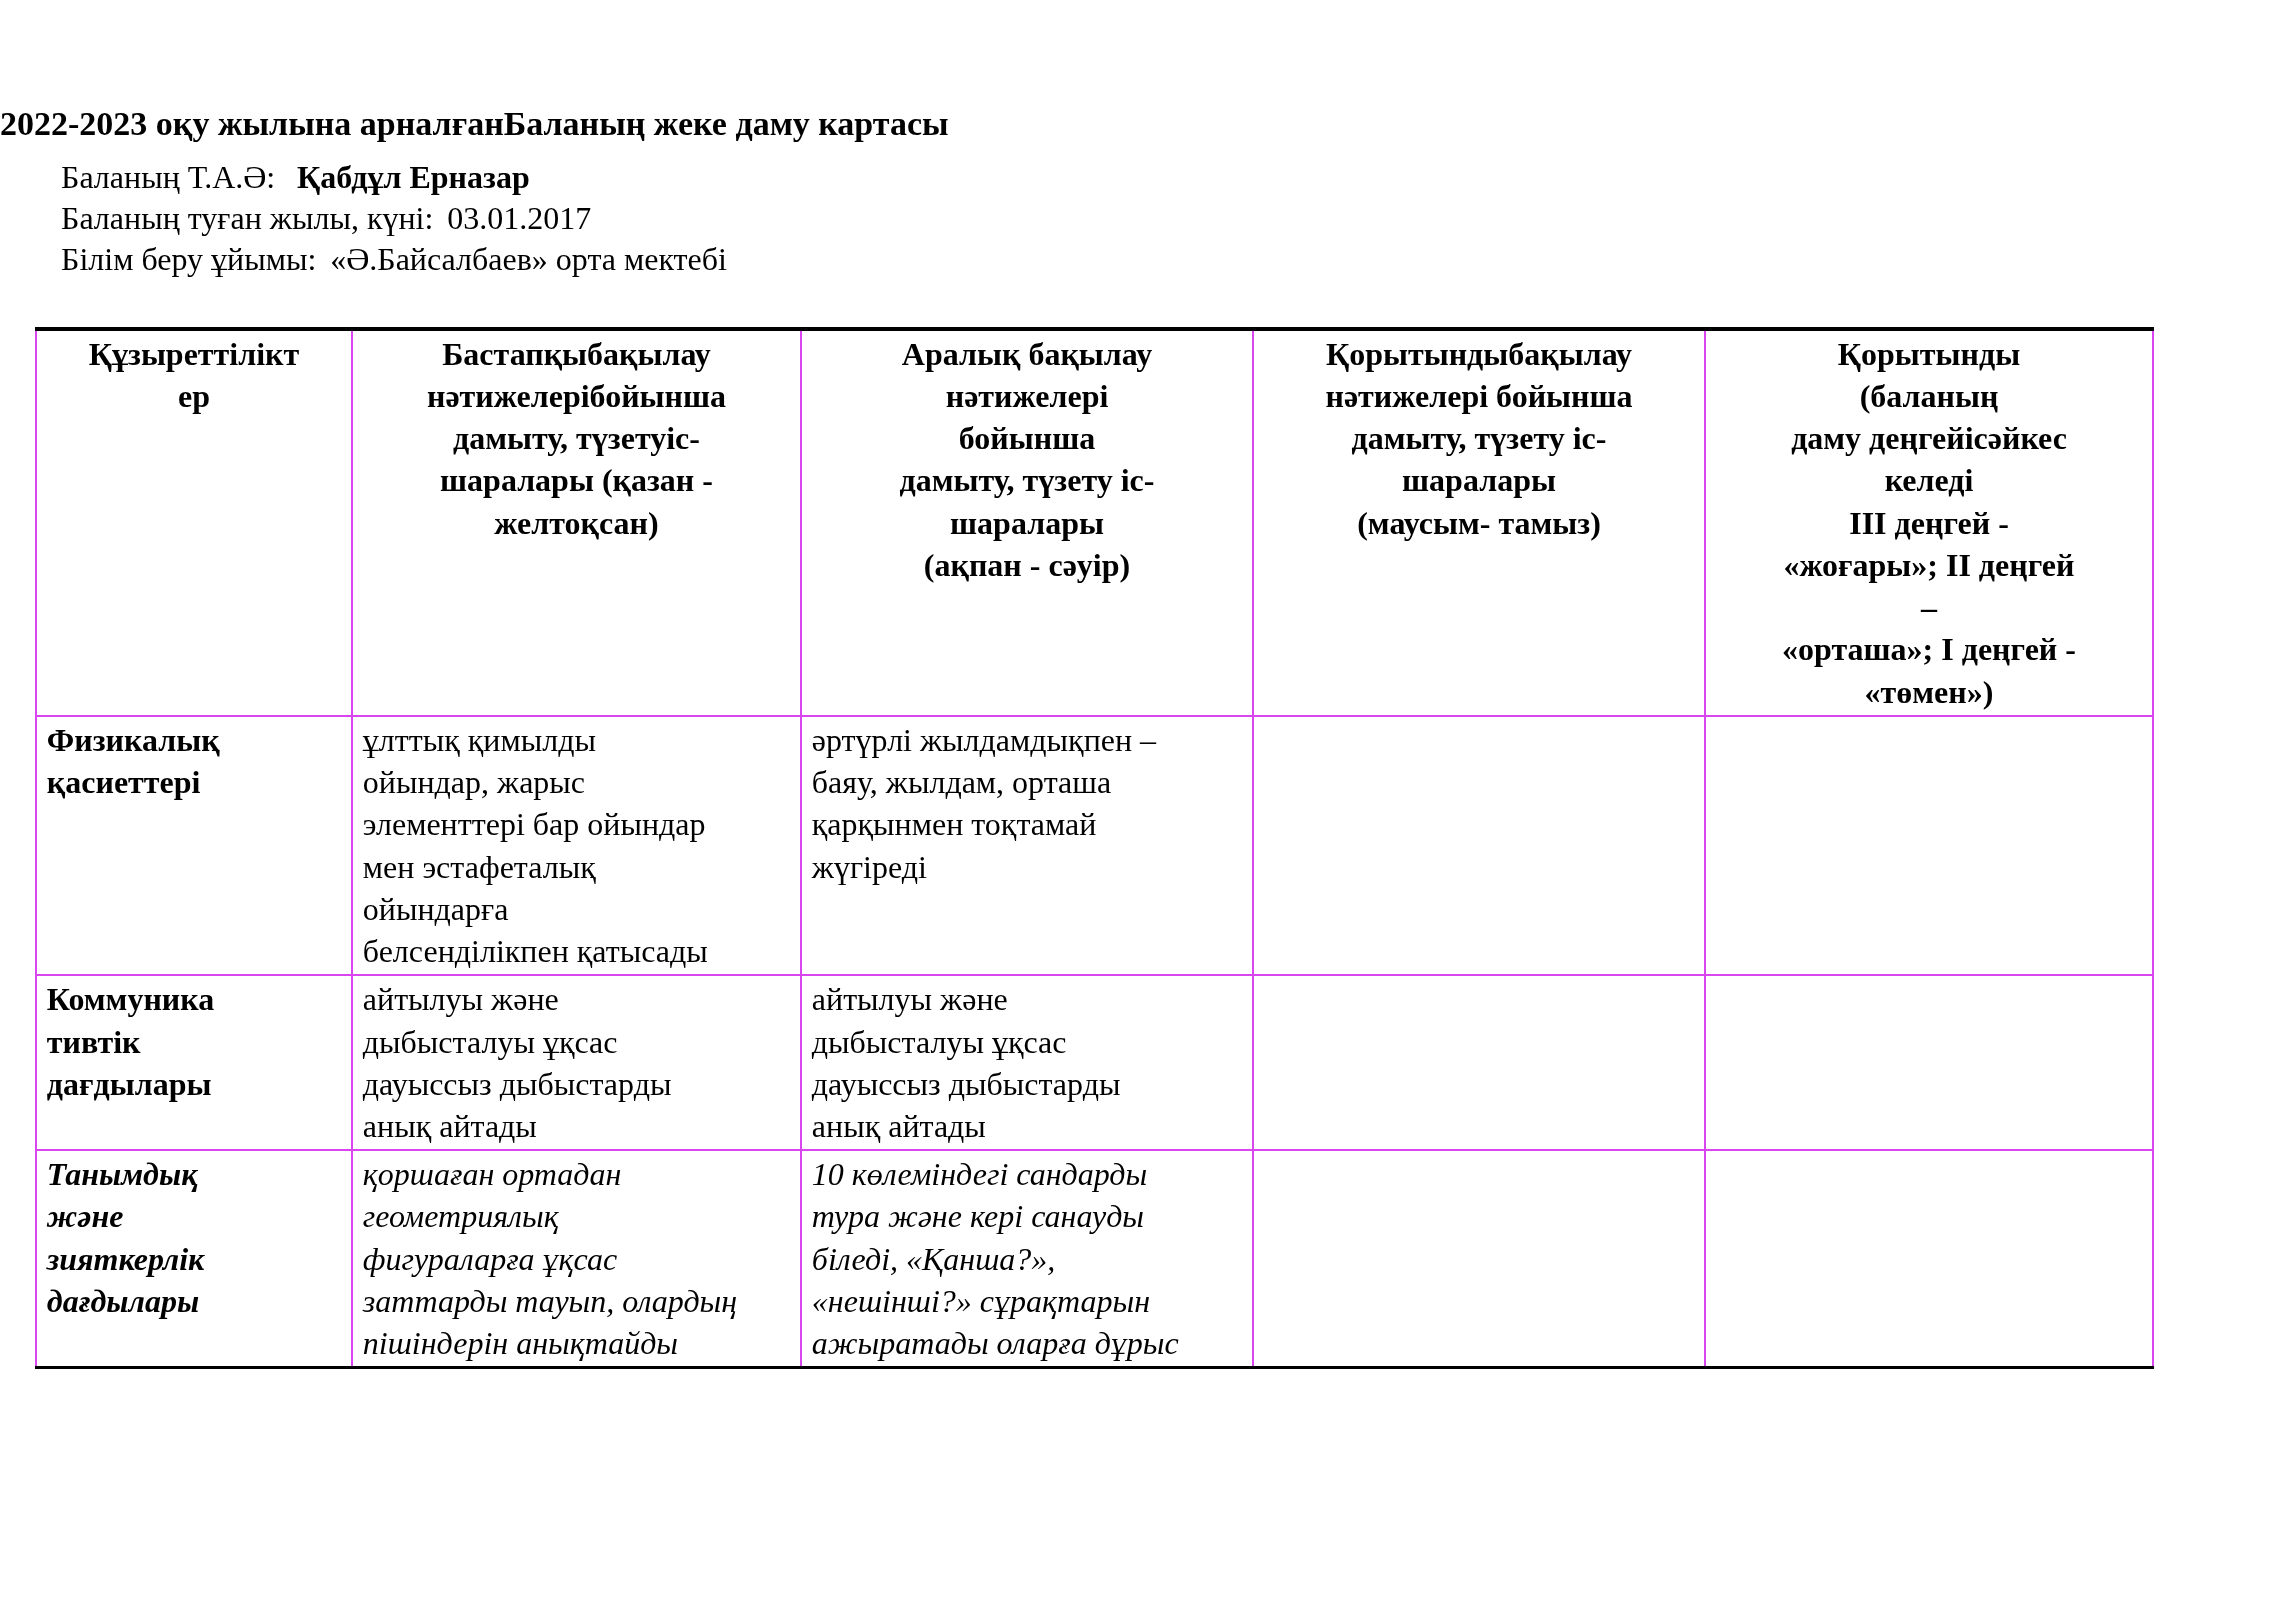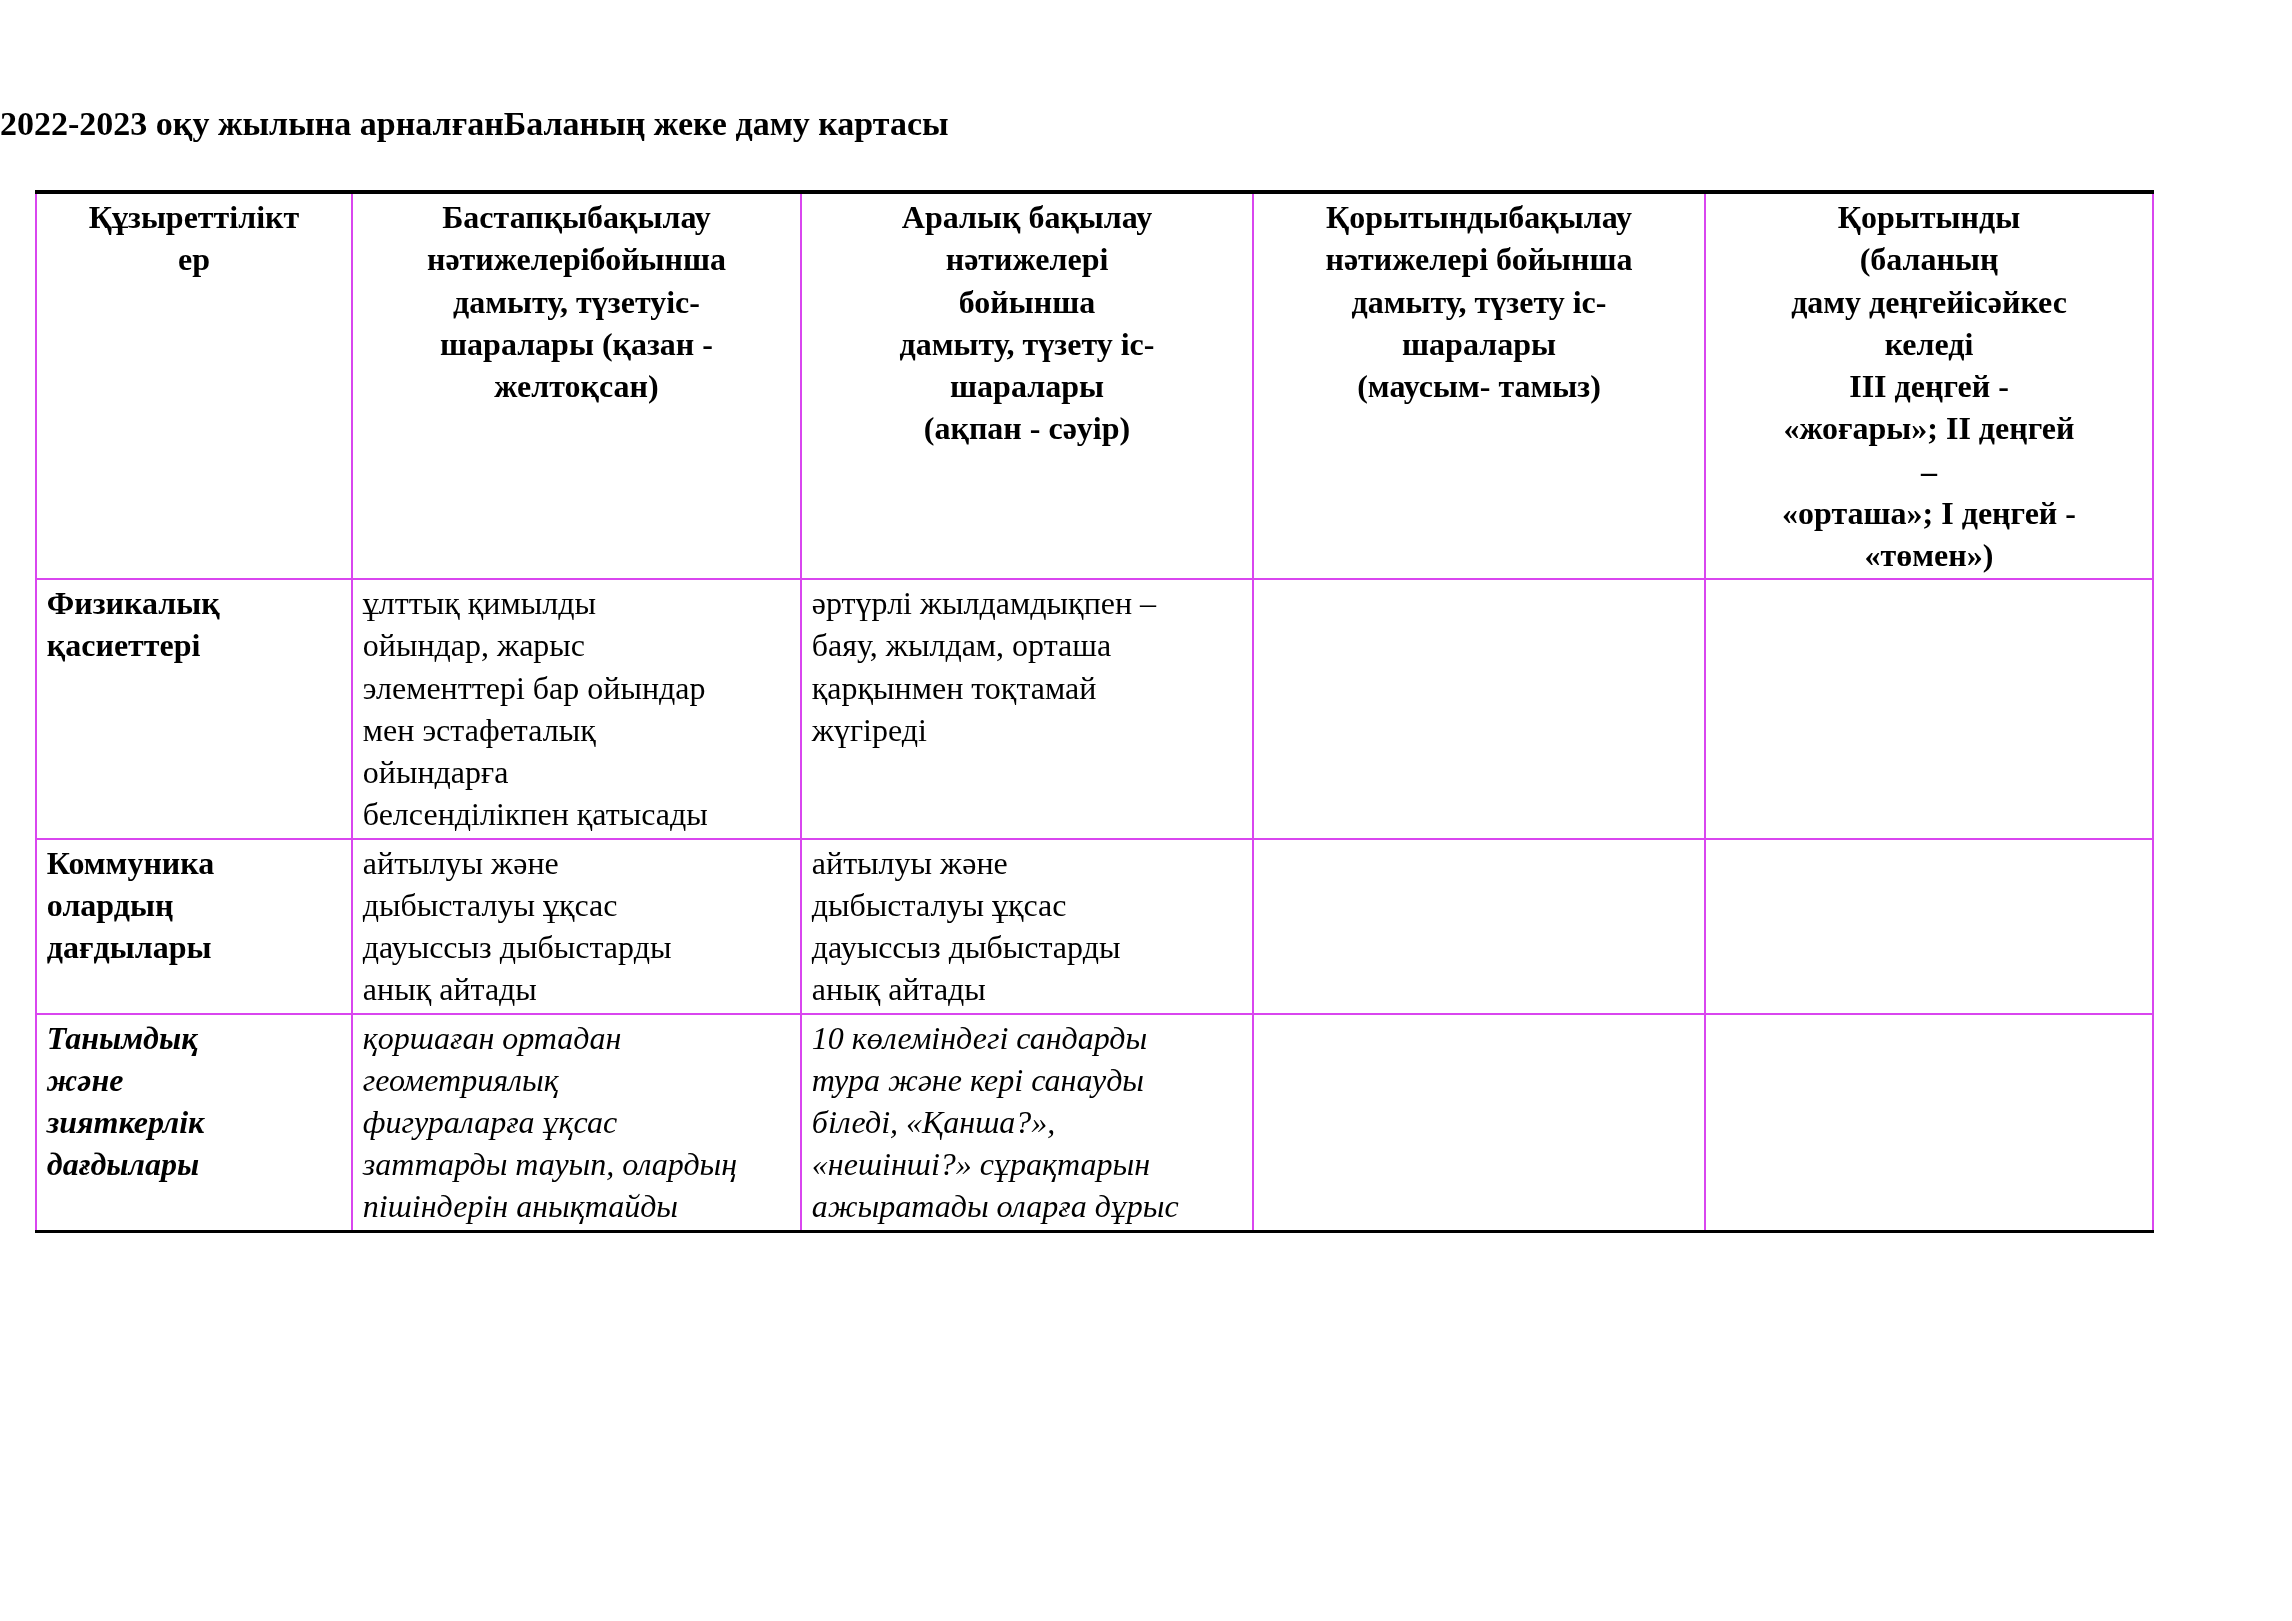--- a/index.html
+++ b/index.html
@@ -68,20 +68,31 @@
   tbody tr.r1    { height: 168px; }
   tbody tr.r2    { height: 207px; font-style: italic; }
 </style>
 </head>
 <body>
 
 <div class="page">
 
   <div class="doc-title">2022-2023 оқу жылына арналғанБаланың жеке даму картасы</div>
 
+  <div class="info-block">
+    <div class="info-line">
+      <span class="label">Баланың Т.А.Ә:</span><span class="value bold">Қабдұл Ерназар</span>
+    </div>
+    <div class="info-line">
+      <span class="label">Баланың туған жылы, күні:</span><span class="value">03.01.2017</span>
+    </div>
+    <div class="info-line">
+      <span class="label">Білім беру ұйымы:</span><span class="value">«Ә.Байсалбаев» орта мектебі</span>
+    </div>
+  </div>
 
   <table class="dev-table">
     <colgroup>
       <col style="width:316px">
       <col style="width:449px">
       <col style="width:452px">
       <col style="width:452px">
       <col style="width:448px">
     </colgroup>
     <thead>
@@ -127,21 +138,21 @@
 белсенділікпен қатысады</td>
         <td>әртүрлі жылдамдықпен –
 баяу, жылдам, орташа
 қарқынмен тоқтамай
 жүгіреді</td>
         <td></td>
         <td></td>
       </tr>
       <tr class="r1">
         <td class="comp">Коммуника
-олардың
+тивтік
 дағдылары</td>
         <td>айтылуы және
 дыбысталуы ұқсас
 дауыссыз дыбыстарды
 анық айтады</td>
         <td>айтылуы және
 дыбысталуы ұқсас
 дауыссыз дыбыстарды
 анық айтады</td>
         <td></td>

